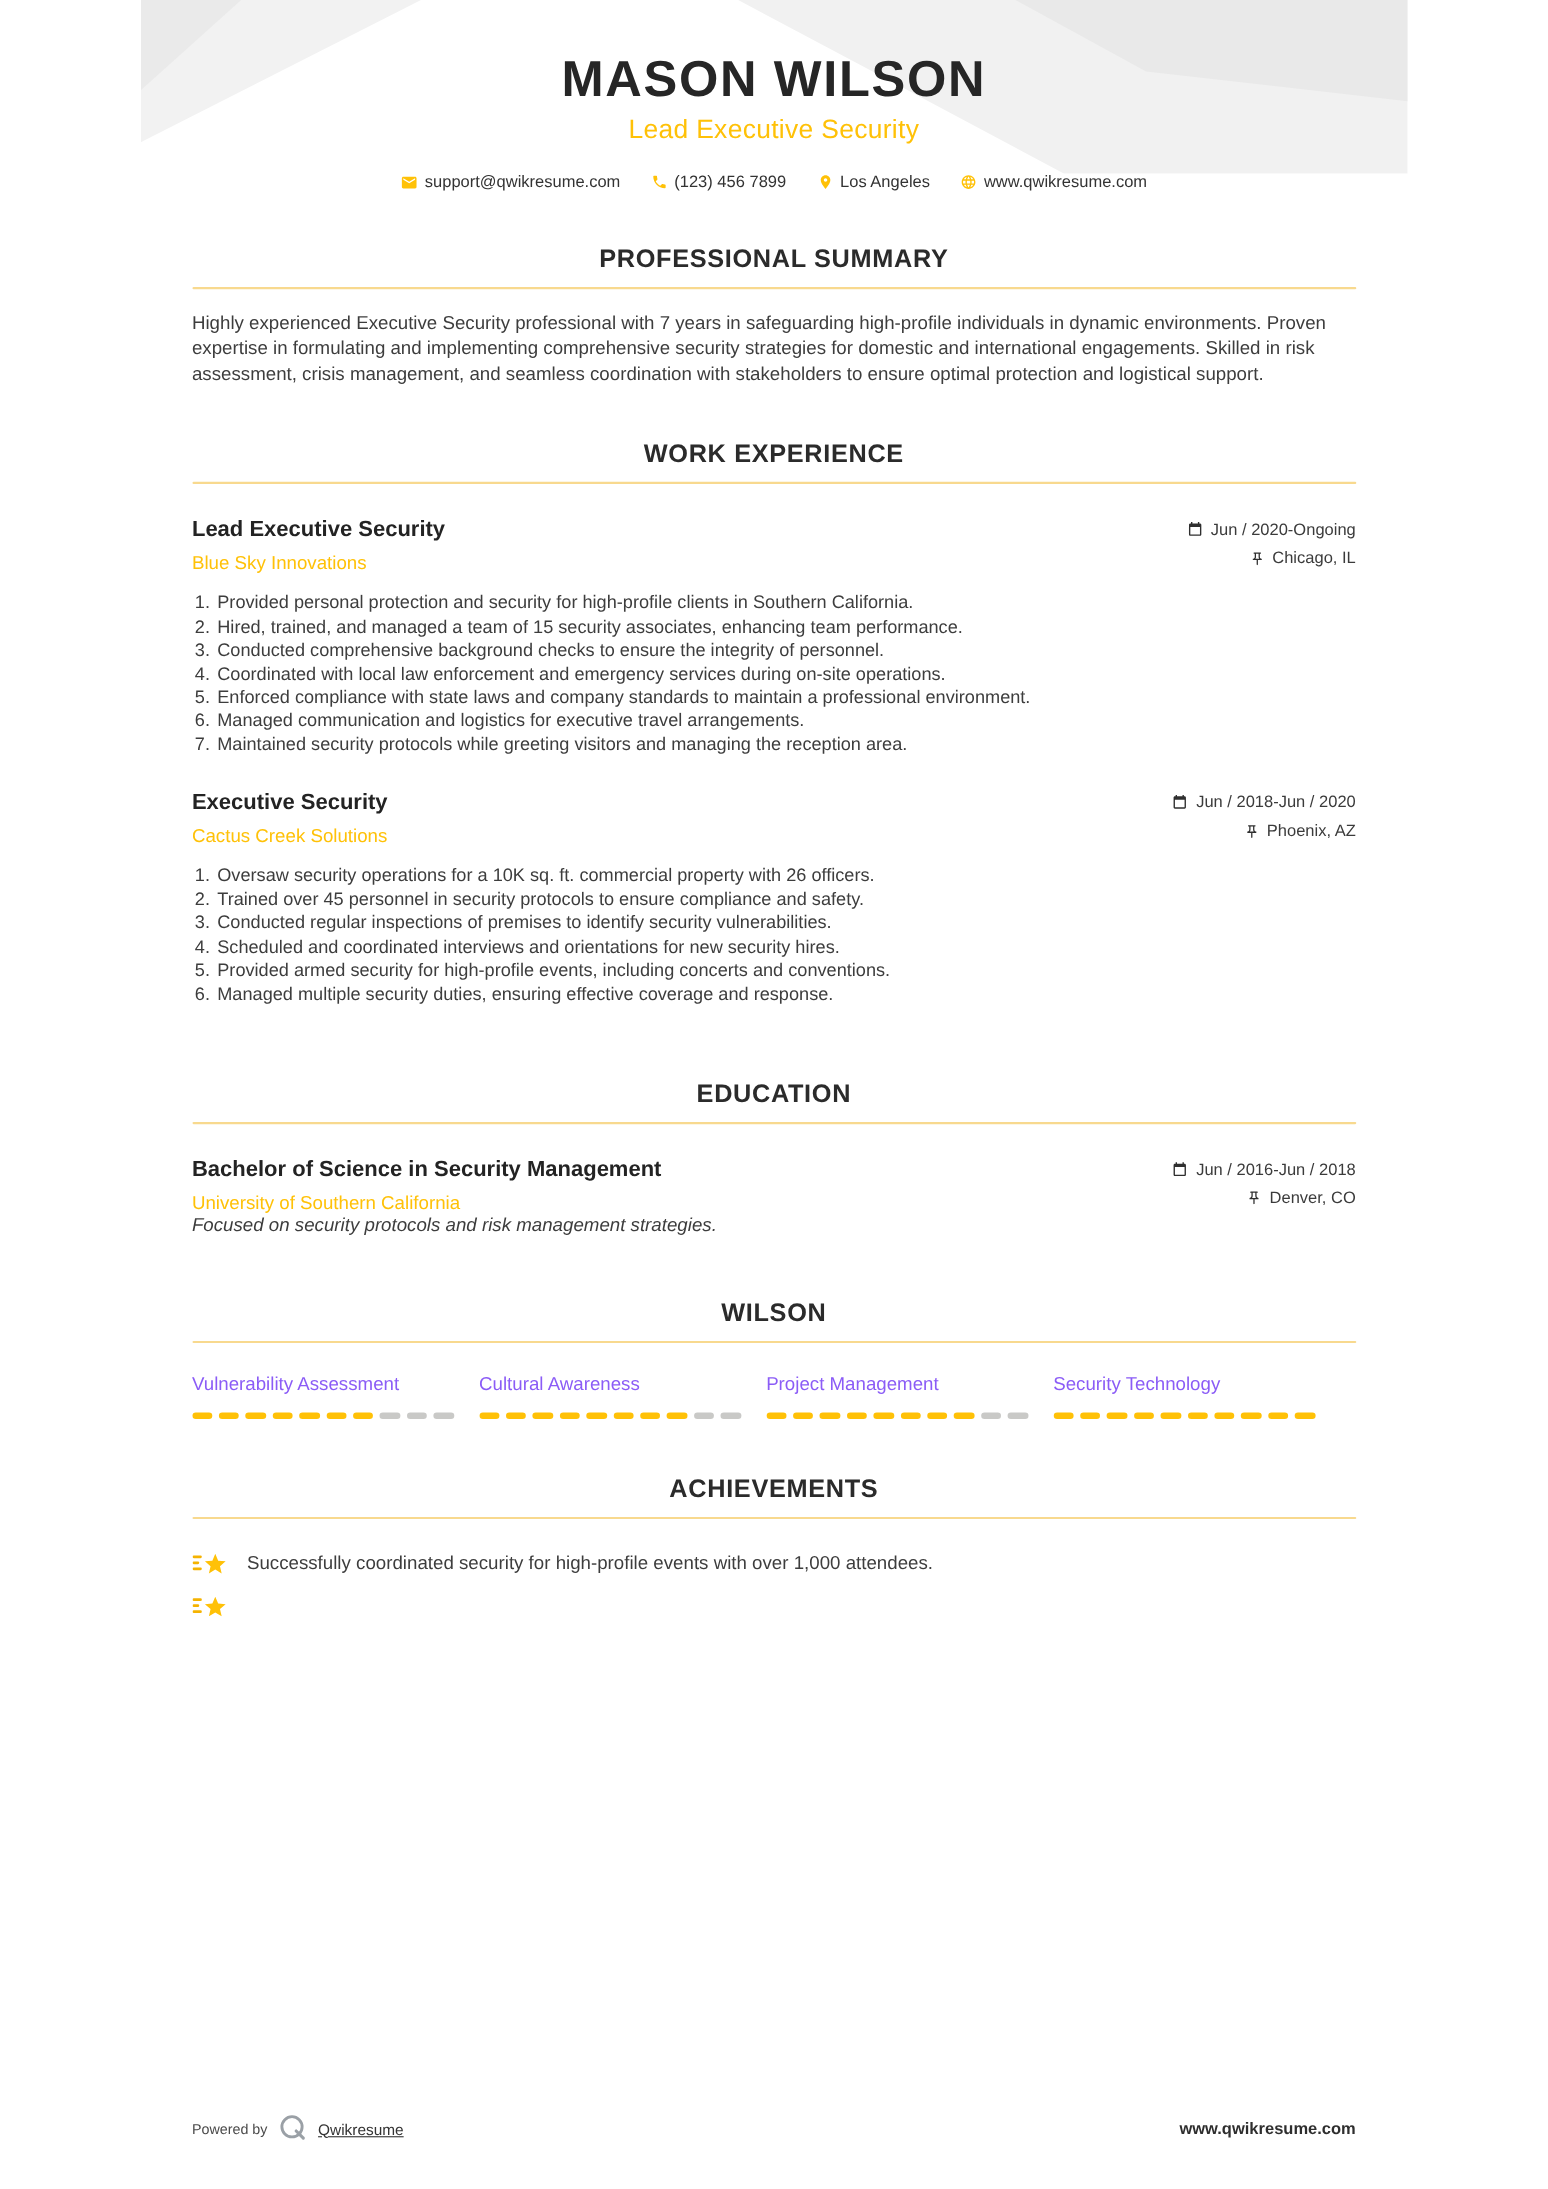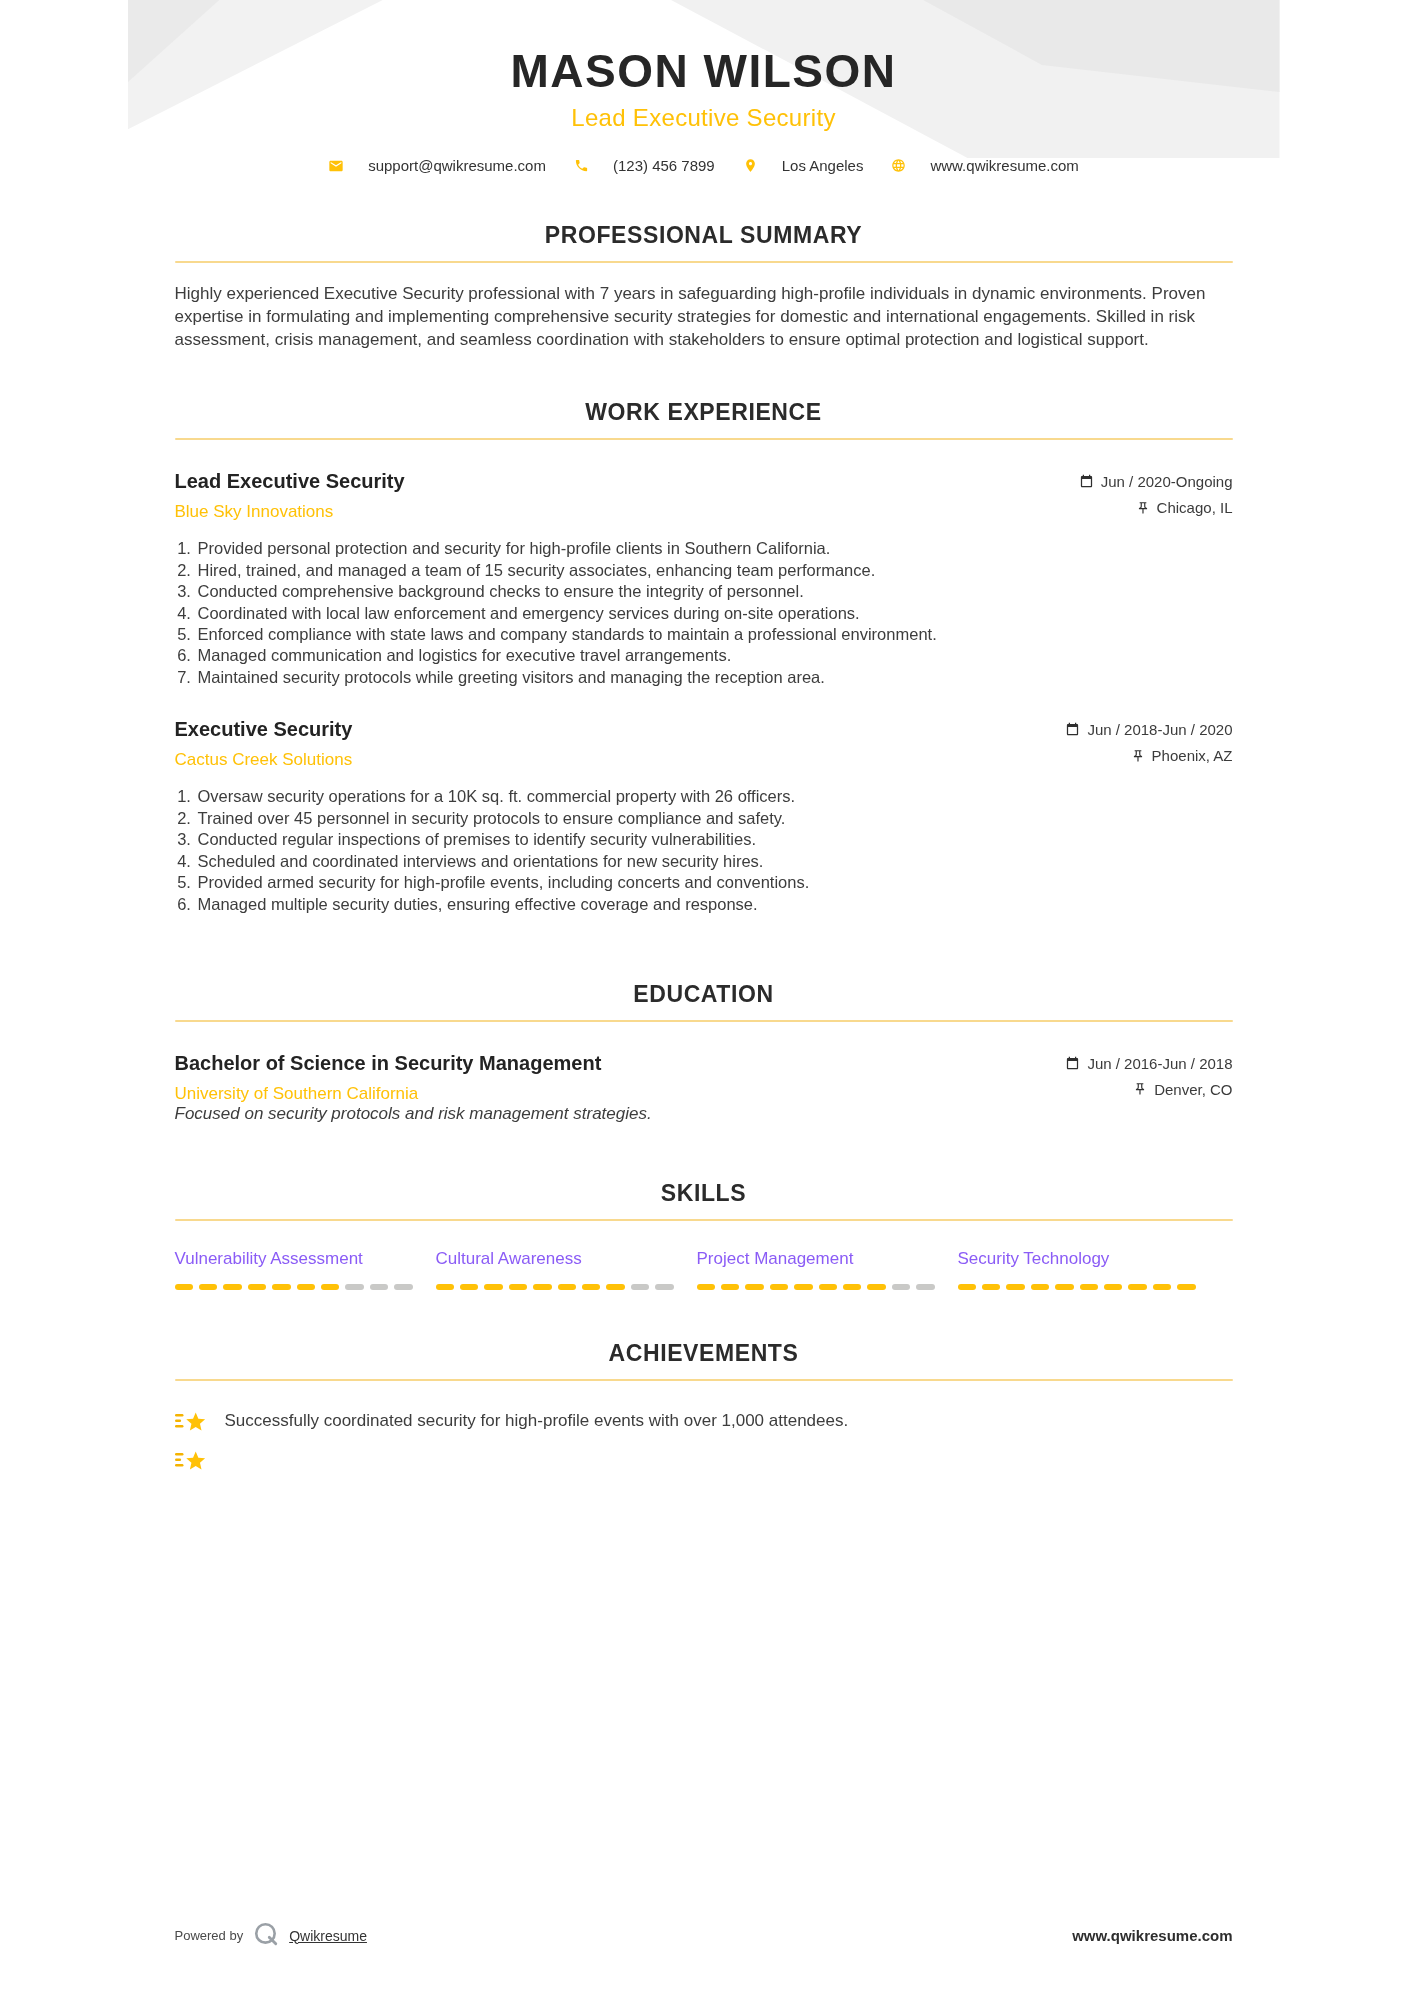--- a/index.html
+++ b/index.html
@@ -22,21 +22,21 @@
   .deco-tl-2 { left:0; width:270px; height:125px; background:#eaeaea;
     clip-path:polygon(0 0, 34% 0, 0 66%); }
 
   .content { position:relative; padding:0 47px; }
 
   
   .header { padding-top:44px; text-align:center; }
   .name { font-size:46px; font-weight:800; letter-spacing:1.5px; color:#262626; }
   .cand-title { margin-top:6px; font-size:24px; font-weight:500; letter-spacing:.3px; color:var(--accent, #ffc107); }
   .contact-row { margin-top:25px; display:flex; justify-content:center; align-items:center; gap:28px; font-size:15px; font-weight:500; color:#333; }
-  .contact-item { display:flex; align-items:center; gap:24px; }
+  .contact-item { display:flex; align-items:center; gap:6px; }
   .contact-item svg { color:var(--accent, #ffc107); flex:none; }
 
   
   .section { margin-top:48px; }
   .section--education { margin-top:66px; }
   .section--skills { margin-top:56px; }
   .section--achievements { margin-top:50px; }
   .sec-title { text-align:center; font-size:23px; font-weight:700; letter-spacing:.6px; color:#2b2b2b; }
   .sec-rule { margin-top:12px; height:2px; background:var(--rule, #f8d98e); border-radius:1px; }
 
@@ -214,21 +214,21 @@
                 </svg>
               <span>Denver, CO</span>
             </div>
           </div>
         </div>
         <p class="edu-desc">Focused on security protocols and risk management strategies.</p>
       </article>
     </section>
 
     <section class="section section--skills">
-      <h2 class="sec-title">SKILLS</h2>
+      <h2 class="sec-title">WILSON</h2>
       <div class="sec-rule"></div>
       <div class="skills-grid">
         <div class="skill">
           <div class="skill-name">Vulnerability Assessment</div>
           <div class="skill-bar">
               <span class="dash filled"></span>
               <span class="dash filled"></span>
               <span class="dash filled"></span>
               <span class="dash filled"></span>
               <span class="dash filled"></span>

